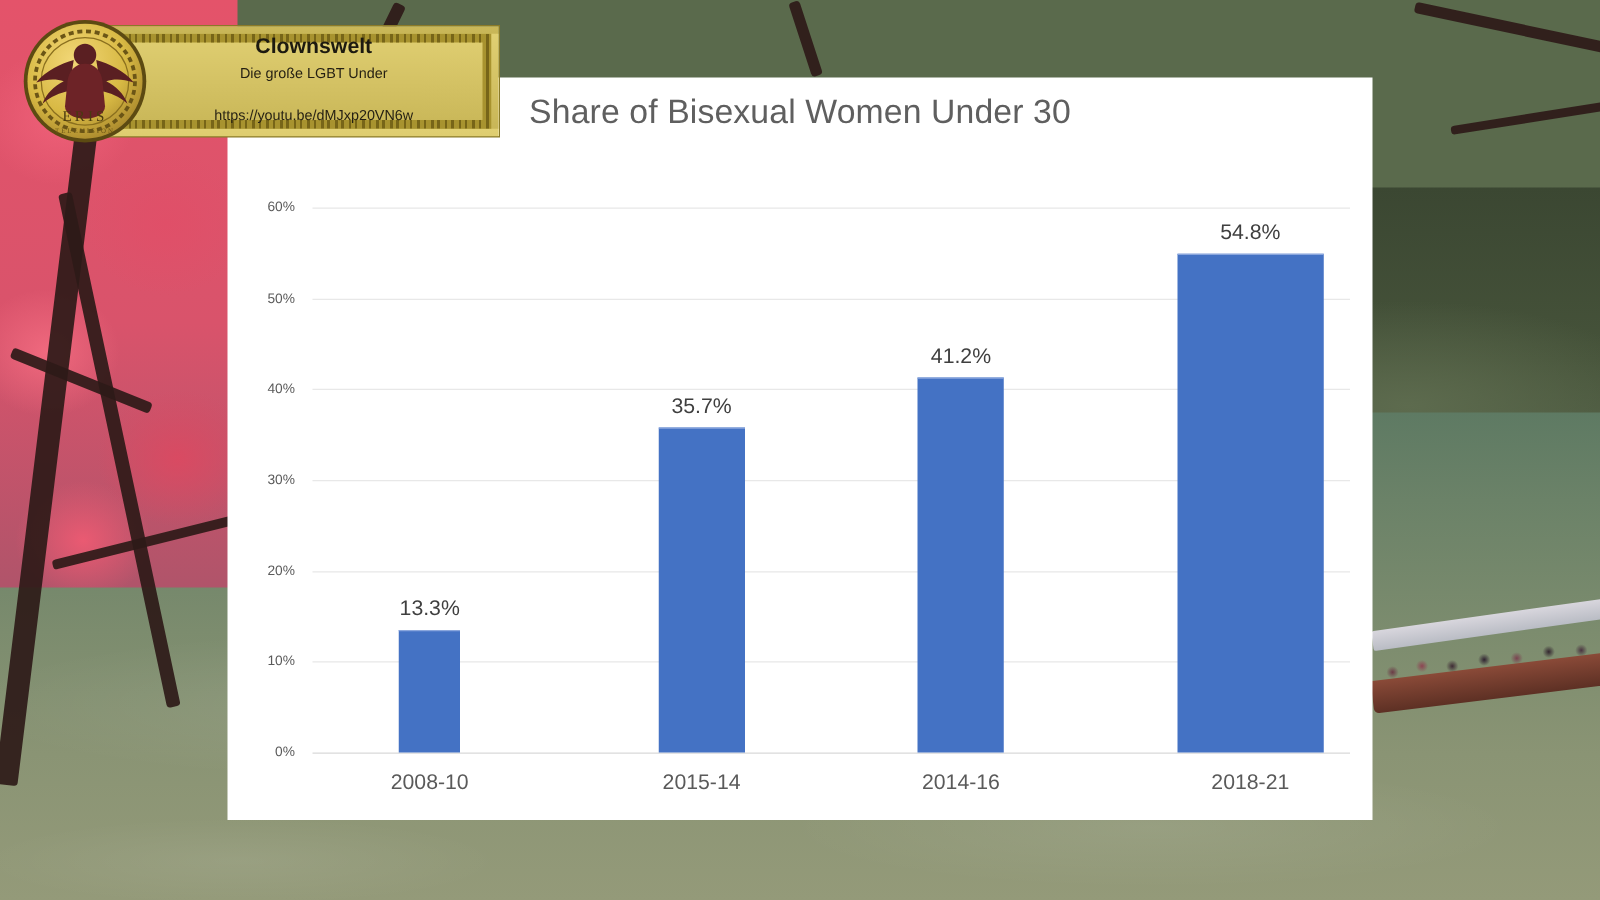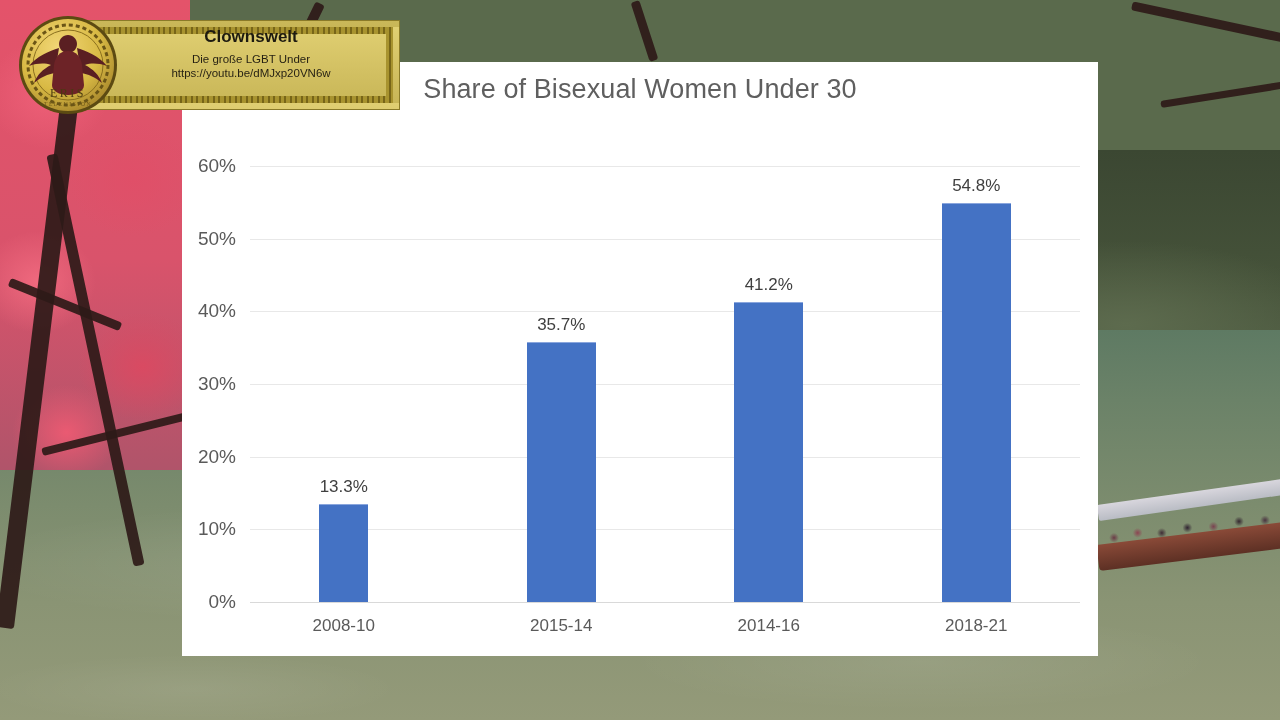--- a/index.html
+++ b/index.html
@@ -157,21 +157,21 @@
     background: #e8e8e8;
   }
   .gridline.base { background: #d9d9d9; }
   .ytick {
     position: absolute;
     right: 100%;
     margin-right: 14px;
     transform: translateY(-50%);
     white-space: nowrap;
     color: #5a5a5a;
-    font-size: 19px;
+    font-size: 11px;
   }
   .bar {
     position: absolute;
     bottom: 0;
     width: 69px;
     background: #4472C4;
     border-top: 1px solid #8aa6dd;
   }
   .bar-value {
     position: absolute;
@@ -251,21 +251,21 @@
   }
   .banner-sub {
     font-size: 11.5px;
     color: #241f12;
     margin-top: 5px;
     line-height: 14px;
   }
   .banner-url {
     font-size: 11.5px;
     color: #241f12;
-    margin-top: 0;
+    margin-top: 20px;
     line-height: 14px;
   }
 
   
   .logo {
     position: absolute;
     left: 13px;
     top: 15px;
     width: 110px;
     height: 100px;
@@ -329,21 +329,21 @@
           <span class="xtick">2008-10</span>
         </div>
         <div class="bar" style="left: 276.75px; width: 69px; height: 259.42px; background: rgb(68, 114, 196);">
           <span class="bar-value">35.7%</span>
           <span class="xtick">2015-14</span>
         </div>
         <div class="bar" style="left: 484.25px; width: 69px; height: 299.387px; background: rgb(68, 114, 196);">
           <span class="bar-value">41.2%</span>
           <span class="xtick">2014-16</span>
         </div>
-        <div class="bar" style="left: 691.75px; width: 69px; height: 398.213px; background: rgb(68, 114, 196);">
+        <div class="bar" style="left: 691.75px; width: 69px; height: 398.213px; background: rgb(68, 114, 196); padding-left: 48px;">
           <span class="bar-value">54.8%</span>
           <span class="xtick">2018-21</span>
         </div>
       </div>
   </div>
 
   <div class="banner">
     <div class="banner-frame"></div>
     <div class="banner-text">
       <div class="banner-title">Clownswelt</div>

